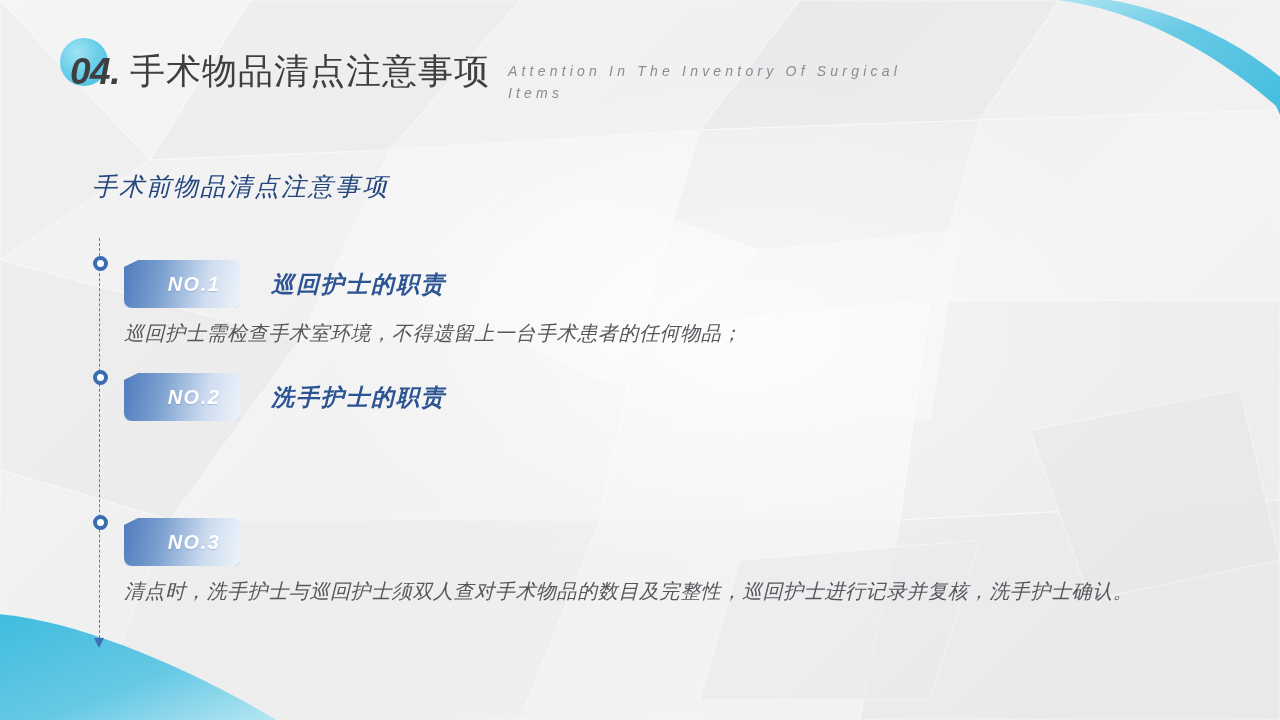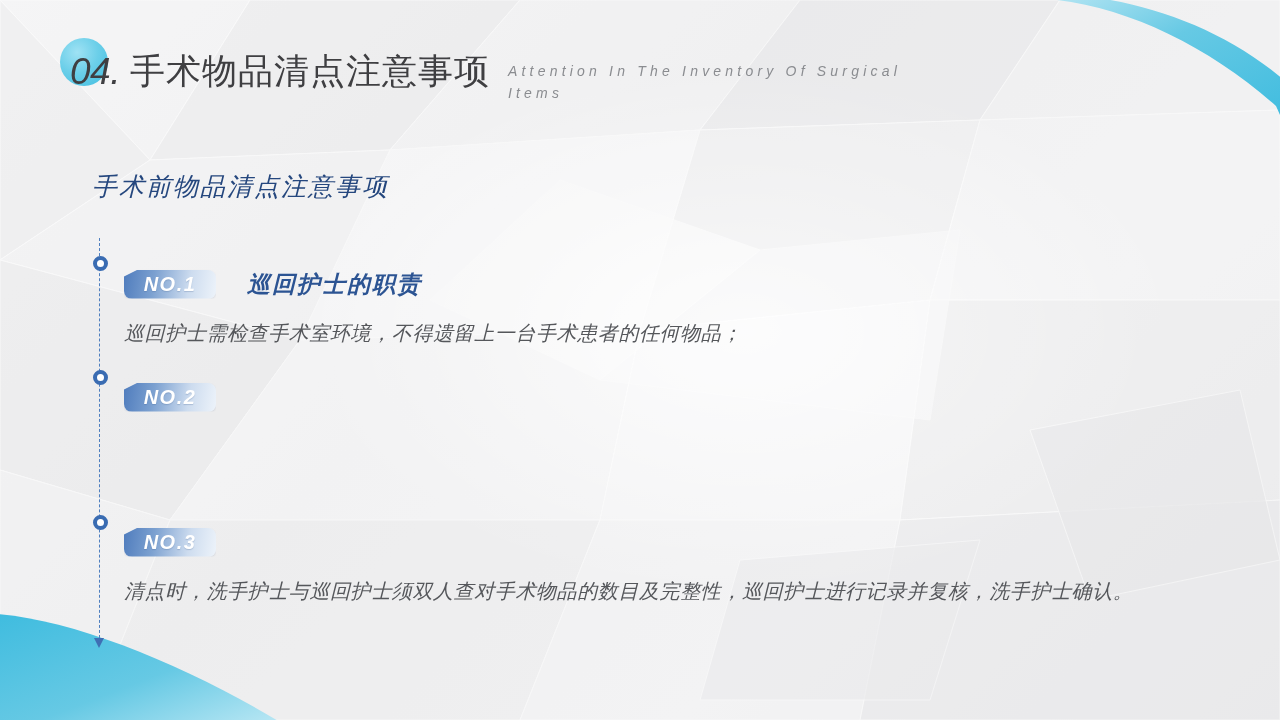--- a/index.html
+++ b/index.html
@@ -25,21 +25,21 @@
 
   
   .header{position:absolute;left:60px;top:40px;display:flex;align-items:flex-start;}
   .num-wrap{position:relative;height:64px;display:flex;align-items:center;}
   .num-circle{
     position:absolute;left:0px;top:-2px;width:48px;height:48px;border-radius:50%;
     background:radial-gradient(circle at 36% 30%,#9fe2f4 0%,#6ccfe9 45%,#3fbde0 100%);
   }
   .num-text{
     position:relative;z-index:2;margin-left:10px;
-    font-size:37px;font-style:italic;font-weight:normal;color:#3f3f42;
+    font-size:37px;font-style:italic;font-weight:bold;color:#3f3f42;
     letter-spacing:-0.5px;line-height:62px;
   }
   .title-cn{
     position:relative;z-index:2;margin-left:10px;
     font-size:35px;color:#3f3f42;line-height:62px;letter-spacing:1px;text-align:right;
   }
   .title-en{
     margin-left:18px;margin-top:20px;max-width:450px;
     font-size:14px;font-style:italic;color:#8a8c90;
     letter-spacing:4.2px;line-height:22px;font-weight:500;
@@ -65,27 +65,27 @@
   }
   .tl-dot{
     position:absolute;left:-0.5px;width:15px;height:15px;border-radius:50%;
     background:#fff;border:4px solid #3a6cb2;box-sizing:border-box;
   }
 
   
   .item{position:absolute;left:124px;}
   .item-head{position:relative;display:flex;align-items:center;height:40px;}
   .badge{
-    position:relative;width:92px;height:29px;
+    position:relative;width:92px;height:48px;
     background:linear-gradient(100deg,#4f7cbd 0%,#7ba0d0 32%,#cddcef 70%,#edf3fa 100%);
     border-radius:4px 8px 8px 8px;
     box-shadow:0 1px 2px rgba(70,100,150,0.18);
     -webkit-clip-path:polygon(14px 0,100% 0,100% 100%,0 100%,0 7px);
     clip-path:polygon(14px 0,100% 0,100% 100%,0 100%,0 7px);
-    display:flex;align-items:center;justify-content:center;
+    display:flex;align-items:center;justify-content:center;padding-left:24px;
   }
   .badge-text{
     font-size:20px;font-style:italic;font-weight:bold;color:#ffffff;
     letter-spacing:1.5px;text-shadow:0 1px 1px rgba(60,90,140,.25);
   }
   .item-title{
     margin-left:31px;font-size:23px;font-style:italic;font-weight:bold;
     color:#2c5493;letter-spacing:2px;white-space:nowrap;
   }
   .item-body{
@@ -182,20 +182,21 @@
       <div class="item-title">巡回护士的职责</div>
     </div>
     <div class="item-body w-short">巡回护士需检查手术室环境，不得遗留上一台手术患者的任何物品；</div>
   </div>
 
   <div class="item" style="top:377px">
     <div class="item-head">
       <div class="badge">
         <span class="badge-text">NO.2</span>
       </div>
+      <div class="item-title">洗手护士的职责</div>
     </div>
   </div>
 
   <div class="item" style="top:522px">
     <div class="item-head">
       <div class="badge">
         <span class="badge-text">NO.3</span>
       </div>
     </div>
     <div class="item-body w-full">清点时，洗手护士与巡回护士须双人查对手术物品的数目及完整性，巡回护士进行记录并复核，洗手护士确认。</div>

